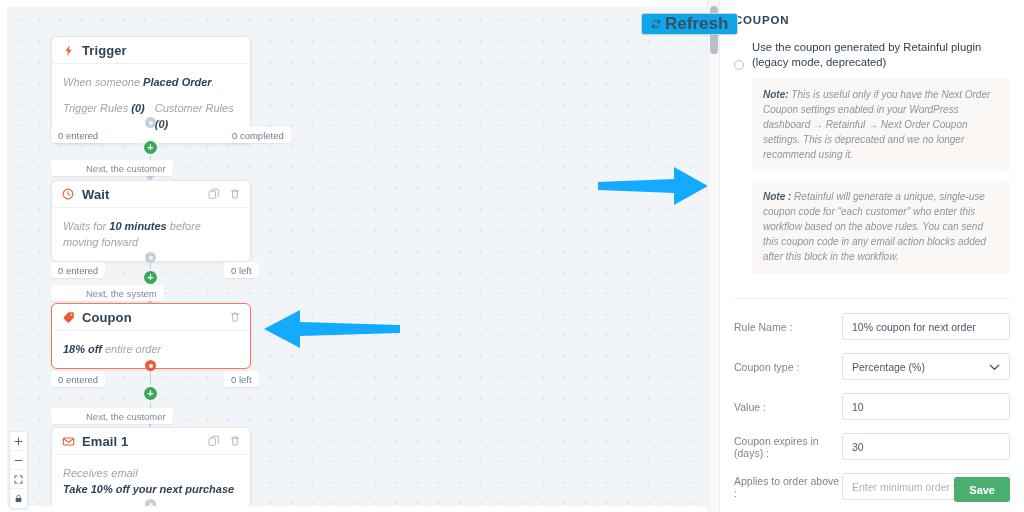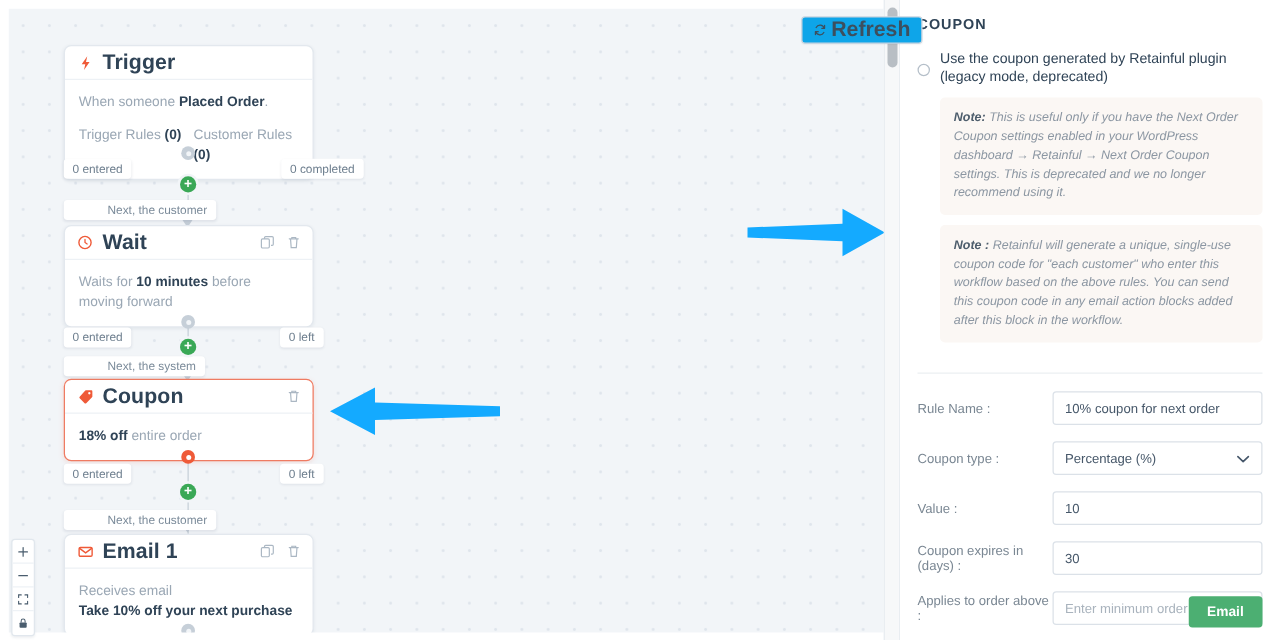--- a/index.html
+++ b/index.html
@@ -65,29 +65,29 @@
   }
   .node-head {
     height: 27px;
     display: flex; align-items: center;
     padding: 0 9px;
     border-bottom: 1px solid #edf1f5;
   }
   .node-head .nh-icon { width: 14px; height: 14px; display: flex; align-items:center; justify-content:center; margin-right: 7px; }
   .node-head .nh-icon svg { display: block; }
   .node-title {
-    font-size: 17px; font-weight: 700; color: #2f4356;
+    font-size: 13px; font-weight: 700; color: #2f4356;
     letter-spacing: .1px; flex: 1;
   }
   .node-actions { display: flex; gap: 9px; align-items: center; }
   .node-actions .act { width: 12px; height: 12px; cursor: pointer; opacity: .75; }
   .node-actions .act svg { display: block; }
   .node-body { padding: 10px 11px 11px; }
   .node-line {
-    font-size: 11px; color: #9aa7b4; line-height: 16px;
+    font-size: 11px; color: #9aa7b4; line-height: 16px; font-style: italic;
   }
   .node-line b { color: #2f4356; font-weight: 700; }
   .node-line.dark { color: #2f4356; font-weight: 700; }
   .conn-line {
     position: absolute; width: 1px; background: #c6cfd8;
   }
   .dot-hollow {
     position: absolute; width: 11px; height: 11px; border-radius: 50%;
     background: #c6cfd8; display: flex; align-items: center; justify-content: center;
     z-index: 5;
@@ -167,21 +167,21 @@
     background: #ffffff;
     border-left: 1px solid #e9edf1;
     padding: 0 14px;
     overflow: hidden;
   }
   #panel-title {
     font-size: 11.5px; font-weight: 700; color: #2f4356;
     letter-spacing: .8px; padding-top: 14px;
   }
   .radio-row {
-    display: flex; align-items: center; margin-top: 14px; cursor: pointer;
+    display: flex; align-items: flex-end; margin-top: 14px; cursor: pointer;
   }
   .radio {
     width: 10px; height: 10px; border-radius: 50%;
     border: 1px solid #b5bfc9; background: #fff;
     margin-top: 2px; margin-right: 8px; flex: none;
   }
   .radio.checked {
     border: 1px solid #2d8cf0; background: #fff;
     display: flex; align-items: center; justify-content: center;
   }
@@ -470,16 +470,16 @@
     <div class="form-row">
       <div class="form-label">Coupon expires in (days) :</div>
       <div class="form-control">30</div>
     </div>
 
     <div class="form-row">
       <div class="form-label">Applies to order above :</div>
       <div class="form-control placeholder" style="overflow:hidden; white-space:nowrap;">Enter minimum order value for this coupon</div>
     </div>
 
-    <div id="save-btn">Email</div>
+    <div id="save-btn">Save</div>
   </div>
 
 </div>
 
 </body></html>

